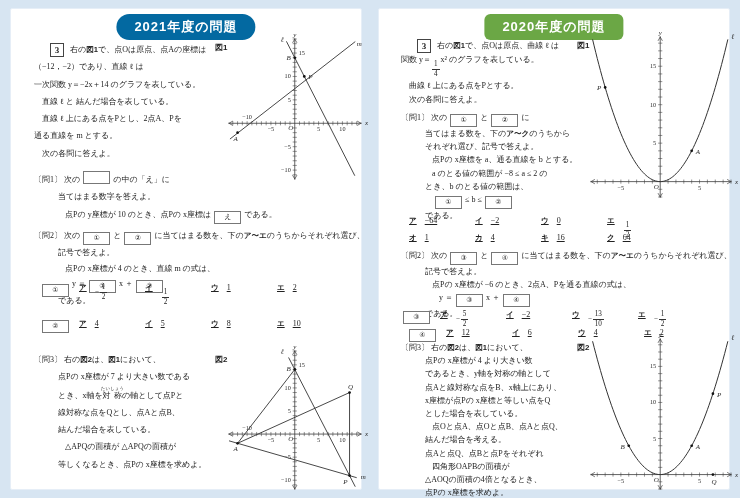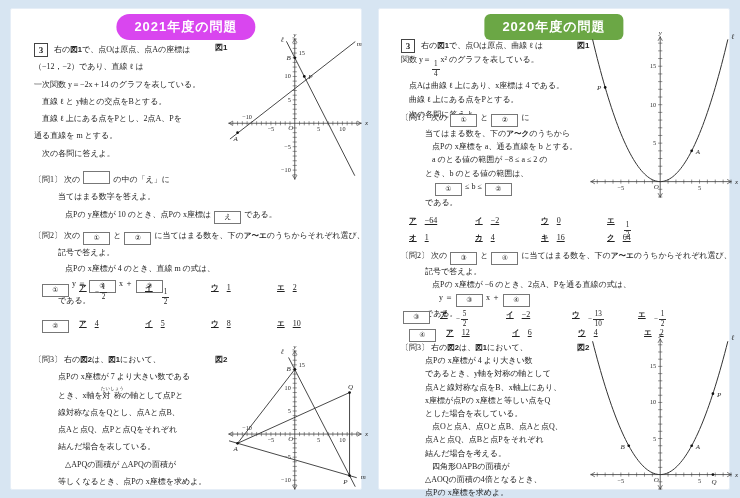--- a/index.html
+++ b/index.html
@@ -17,21 +17,21 @@
   .lh17 .tl{line-height:17.3px}
   .lh15 .tl{line-height:15.5px}
   .lh13 .tl{line-height:13.2px}
   .lh14 .tl{line-height:14.4px}
   .ind1{padding-left:8px}
   .ind2{padding-left:24px}
   .ind3{padding-left:31px}
   .ind4{padding-left:38px}
   .numbox{display:inline-block;border:1px solid #444;font-weight:bold;font-size:9px;
           line-height:12px;min-width:12px;text-align:center;margin-right:6px;vertical-align:-1px;}
-  .stmt-head{white-space:pre;}
+  .stmt-head{white-space:pre;margin-left:16px;}
   .abox{display:inline-block;min-width:25px;height:11px;border:1px solid #777;font-size:7px;
         line-height:11px;text-align:center;vertical-align:-2px;margin:0 3px;background:#fff;}
   .rowbox{margin:0 10px 0 0;}
   .frw{display:inline-flex;align-items:center;vertical-align:-4px;font-size:7.2px;line-height:1;}
   .fst{display:inline-flex;flex-direction:column;align-items:center;line-height:1.2;margin:0 1px;}
   .fn{border-bottom:1px solid #333;padding:0 2px;}
   .fd{padding:0 2px;}
   .optrow{position:absolute;white-space:nowrap;font-size:8px;color:#222;}
   .optc{display:inline-block;width:66px;text-decoration:underline;}
   .opt-k{font-family:"Liberation Sans","DejaVu Sans",sans-serif;font-weight:bold;
@@ -39,28 +39,28 @@
   .go{font-family:"Liberation Sans","DejaVu Sans",sans-serif;font-weight:bold;font-size:7.6px;}
   ruby rt{font-size:4.5px;}
   .fig{position:absolute;}
   .figcap{position:absolute;left:0;top:3px;font:bold 8px "Liberation Sans","DejaVu Sans",sans-serif;color:#222;}
   .fig svg{margin-left:14px;overflow:visible;font-family:"Liberation Serif","DejaVu Serif",serif;display:block;}
 </style>
 </head>
 <body>
 
 <div class="page p-left">
-  <div class="pill" style="background: #d946ef; border-radius: 13px;">2021年度の問題</div>
+  <div class="pill" style="background: #0369a1; border-radius: 13px;">2021年度の問題</div>
 
   <div class="blk lh17" style="left:23px;top:32px;width:200px">
     <div class="stmt-head tl"><span class="numbox">3</span><span><span class="tx">右の</span><span class="go">図1</span><span class="tx">で、点Oは原点、点Aの座標は</span></span></div>
     <div>
         <div class="tl ind0"><span class="tx">（−12，−2）であり、直線 ℓ は</span></div>
         <div class="tl ind0"><span class="tx">一次関数 y＝−2x＋14 のグラフを表している。</span></div>
-        <div class="tl ind1"><span class="tx">直線 ℓ と y軸との交点をBとする。</span></div>
+        <div class="tl ind1"><span class="tx">直線 ℓ と 結んだ場合を表している。</span></div>
         <div class="tl ind1"><span class="tx">直線 ℓ 上にある点をPとし、2点A、Pを</span></div>
         <div class="tl ind0"><span class="tx">通る直線を m とする。</span></div>
         <div class="tl ind1"><span class="tx">次の各問に答えよ。</span></div>
       </div>
   </div>
 
   <div class="fig" style="left:204px;top:30px">
     <div class="figcap">図1</div>
     <svg width="132" height="140" viewBox="0 0 132 140">
         <line x1="0" y1="84.2809364548495" x2="132" y2="84.2809364548495" stroke="#3c3c3c" stroke-width="0.8" stroke-linecap="round"></line>
@@ -184,21 +184,20 @@
           </span>
         </span></span><span class="optc"><span class="opt-k">ウ</span><span class="opt-v">1</span></span><span class="optc"><span class="opt-k">エ</span><span class="opt-v">2</span></span></div>
   <div class="optrow ind1" style="left:23px;top:310px"><span class="abox rowbox">②</span><span class="optc"><span class="opt-k">ア</span><span class="opt-v">4</span></span><span class="optc"><span class="opt-k">イ</span><span class="opt-v">5</span></span><span class="optc"><span class="opt-k">ウ</span><span class="opt-v">8</span></span><span class="optc"><span class="opt-k">エ</span><span class="opt-v">10</span></span></div>
 
   <div class="blk lh17" style="left:23px;top:342px;width:190px">
     <div>
         <div class="tl ind0"><span class="tx">〔問3〕 右の</span><span class="go">図2</span><span class="tx">は、</span><span class="go">図1</span><span class="tx">において、</span></div>
         <div class="tl ind2"><span class="tx">点Pの x座標が 7 より大きい数である</span></div>
         <div class="tl ind2"><span class="tx">とき、x軸を</span><ruby>対称<rt>たいしょう</rt></ruby><span class="tx">の軸として点Pと</span></div>
         <div class="tl ind2"><span class="tx">線対称な点をQとし、点Aと点B、</span></div>
-        <div class="tl ind2"><span class="tx">点Aと点Q、点Pと点Qをそれぞれ</span></div>
         <div class="tl ind2"><span class="tx">結んだ場合を表している。</span></div>
         <div class="tl ind3"><span class="tx">△APQの面積が △APQの面積が</span></div>
         <div class="tl ind2"><span class="tx">等しくなるとき、点Pの x座標を求めよ。</span></div>
       </div>
   </div>
 
   <div class="fig" style="left:204px;top:342px">
     <div class="figcap">図2</div>
     <svg width="132" height="138" viewBox="0 0 132 138">
         <line x1="0" y1="83.07692307692307" x2="132" y2="83.07692307692307" stroke="#3c3c3c" stroke-width="0.8" stroke-linecap="round"></line>
@@ -297,21 +296,20 @@
   </div>
 </div>
 
 <div class="page p-right">
   <div class="pill" style="background: rgb(107, 167, 69); text-align: right;">2020年度の問題</div>
 
   <div class="blk lh14" style="left:22px;top:30px;width:185px">
     <div class="stmt-head tl"><span class="numbox">3</span><span><span class="tx">右の</span><span class="go">図1</span><span class="tx">で、点Oは原点、曲線 ℓ は</span></span></div>
     <div>
         <div class="tl ind0"><span class="tx">関数 y＝</span><span class="frw"><span class="fst"><span class="fn">1</span><span class="fd">4</span></span></span><span class="tx">x² のグラフを表している。</span></div>
-        <div class="tl ind1"><span class="tx">点Aは曲線 ℓ 上にあり、x座標は 4 である。</span></div>
         <div class="tl ind1"><span class="tx">曲線 ℓ 上にある点をPとする。</span></div>
         <div class="tl ind1"><span class="tx">次の各問に答えよ。</span></div>
       </div>
   </div>
 
   <div class="fig" style="left:198px;top:28px">
     <div class="figcap">図1</div>
     <svg width="140" height="160" viewBox="0 0 140 160">
         <line x1="0" y1="144.6153846153846" x2="140" y2="144.6153846153846" stroke="#3c3c3c" stroke-width="0.8" stroke-linecap="round"></line>
         <line x1="69.21348314606742" y1="160" x2="69.21348314606742" y2="0" stroke="#3c3c3c" stroke-width="0.8" stroke-linecap="round"></line>
@@ -374,20 +372,21 @@
         <text x="144" y="146.6153846153846" text-anchor="start" font-size="7" fill="#2a2a2a" font-style="italic">x</text>
         <text x="65.21348314606742" y="151.6153846153846" text-anchor="middle" font-size="7" fill="#2a2a2a" font-style="italic">O</text>
         <text x="141.85393258426964" y="1.5384615384615472" text-anchor="middle" font-size="7" fill="#2a2a2a" font-style="italic">ℓ</text>
       </svg>
   </div>
 
   <div class="blk lh13" style="left:22px;top:102px;width:190px">
     <div>
         <div class="tl ind0"><span class="tx">〔問1〕 次の</span><span class="abox">①</span><span class="tx">と</span><span class="abox">②</span><span class="tx">に</span></div>
         <div class="tl ind2"><span class="tx">当てはまる数を、下の</span><span class="go">ア〜ク</span><span class="tx">のうちから</span></div>
+        <div class="tl ind2"><span class="tx">それぞれ選び、記号で答えよ。</span></div>
         <div class="tl ind3"><span class="tx">点Pの x座標を a、通る直線を b とする。</span></div>
         <div class="tl ind3"><span class="tx">a のとる値の範囲が −8 ≤ a ≤ 2 の</span></div>
         <div class="tl ind2"><span class="tx">とき、b のとる値の範囲は、</span></div>
         <div class="tl ind3"><span class="abox">①</span><span class="tx">≤ b ≤</span><span class="abox">②</span></div>
         <div class="tl ind2"><span class="tx">である。</span></div>
       </div>
   </div>
 
   <div class="optrow ind1" style="left:22px;top:207px"><span class="optc"><span class="opt-k">ア</span><span class="opt-v">−64</span></span><span class="optc"><span class="opt-k">イ</span><span class="opt-v">−2</span></span><span class="optc"><span class="opt-k">ウ</span><span class="opt-v">0</span></span><span class="optc"><span class="opt-k">エ</span><span class="frw">
           <span class="fst">
@@ -430,22 +429,22 @@
 
   <div class="blk lh13" style="left:22px;top:332px;width:190px">
     <div>
         <div class="tl ind0"><span class="tx">〔問3〕 右の</span><span class="go">図2</span><span class="tx">は、</span><span class="go">図1</span><span class="tx">において、</span></div>
         <div class="tl ind2"><span class="tx">点Pの x座標が 4 より大きい数</span></div>
         <div class="tl ind2"><span class="tx">であるとき、y軸を対称の軸として</span></div>
         <div class="tl ind2"><span class="tx">点Aと線対称な点をB、x軸上にあり、</span></div>
         <div class="tl ind2"><span class="tx">x座標が点Pの x座標と等しい点をQ</span></div>
         <div class="tl ind2"><span class="tx">とした場合を表している。</span></div>
         <div class="tl ind3"><span class="tx">点Oと点A、点Oと点B、点Aと点Q、</span></div>
+        <div class="tl ind2"><span class="tx">結んだ場合を考える。</span></div>
         <div class="tl ind2"><span class="tx">点Aと点Q、点Bと点Pをそれぞれ</span></div>
-        <div class="tl ind2"><span class="tx">結んだ場合を考える。</span></div>
         <div class="tl ind3"><span class="tx">四角形OAPBの面積が</span></div>
         <div class="tl ind2"><span class="tx">△AOQの面積の4倍となるとき、</span></div>
         <div class="tl ind2"><span class="tx">点Pの x座標を求めよ。</span></div>
       </div>
   </div>
 
   <div class="fig" style="left:198px;top:330px">
     <div class="figcap">図2</div>
     <svg width="140" height="150" viewBox="0 0 140 150">
         <line x1="0" y1="135.57692307692307" x2="140" y2="135.57692307692307" stroke="#3c3c3c" stroke-width="0.8" stroke-linecap="round"></line>

